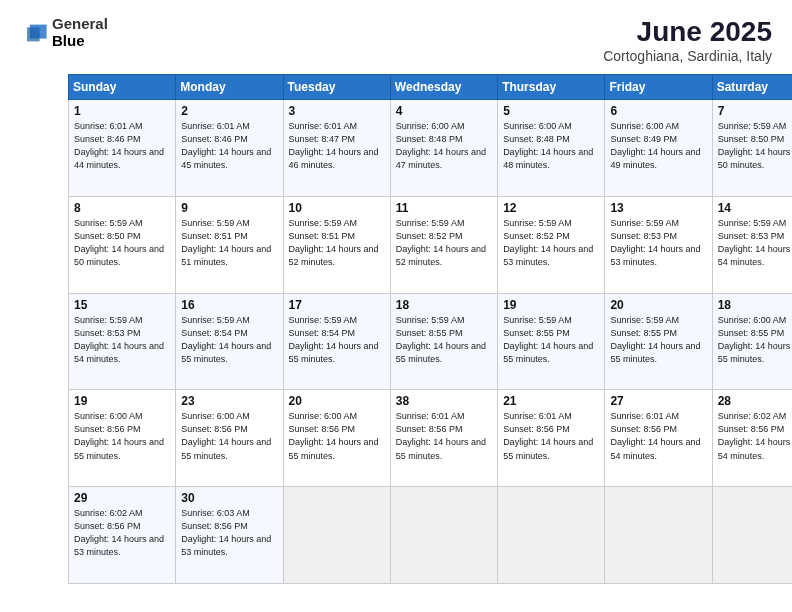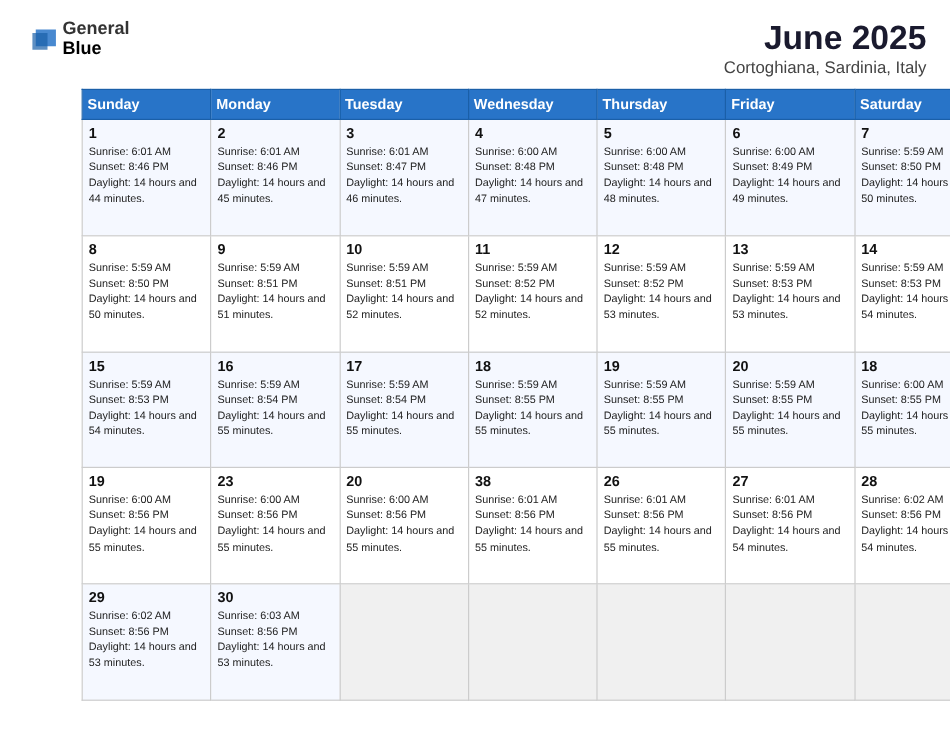--- a/index.html
+++ b/index.html
@@ -243,21 +243,21 @@
           </td>
           <td>
             <span class="day-num">20</span>
             <div class="day-info">Sunrise: 6:00 AM<br>Sunset: 8:56 PM<br>Daylight: 14 hours and 55 minutes.</div>
           </td>
           <td>
             <span class="day-num">38</span>
             <div class="day-info">Sunrise: 6:01 AM<br>Sunset: 8:56 PM<br>Daylight: 14 hours and 55 minutes.</div>
           </td>
           <td>
-            <span class="day-num">26</span>
+            <span class="day-num">21</span>
             <div class="day-info">Sunrise: 6:01 AM<br>Sunset: 8:56 PM<br>Daylight: 14 hours and 55 minutes.</div>
           </td>
           <td>
             <span class="day-num">27</span>
             <div class="day-info">Sunrise: 6:01 AM<br>Sunset: 8:56 PM<br>Daylight: 14 hours and 54 minutes.</div>
           </td>
           <td>
             <span class="day-num">28</span>
             <div class="day-info">Sunrise: 6:02 AM<br>Sunset: 8:56 PM<br>Daylight: 14 hours and 54 minutes.</div>
           </td>

